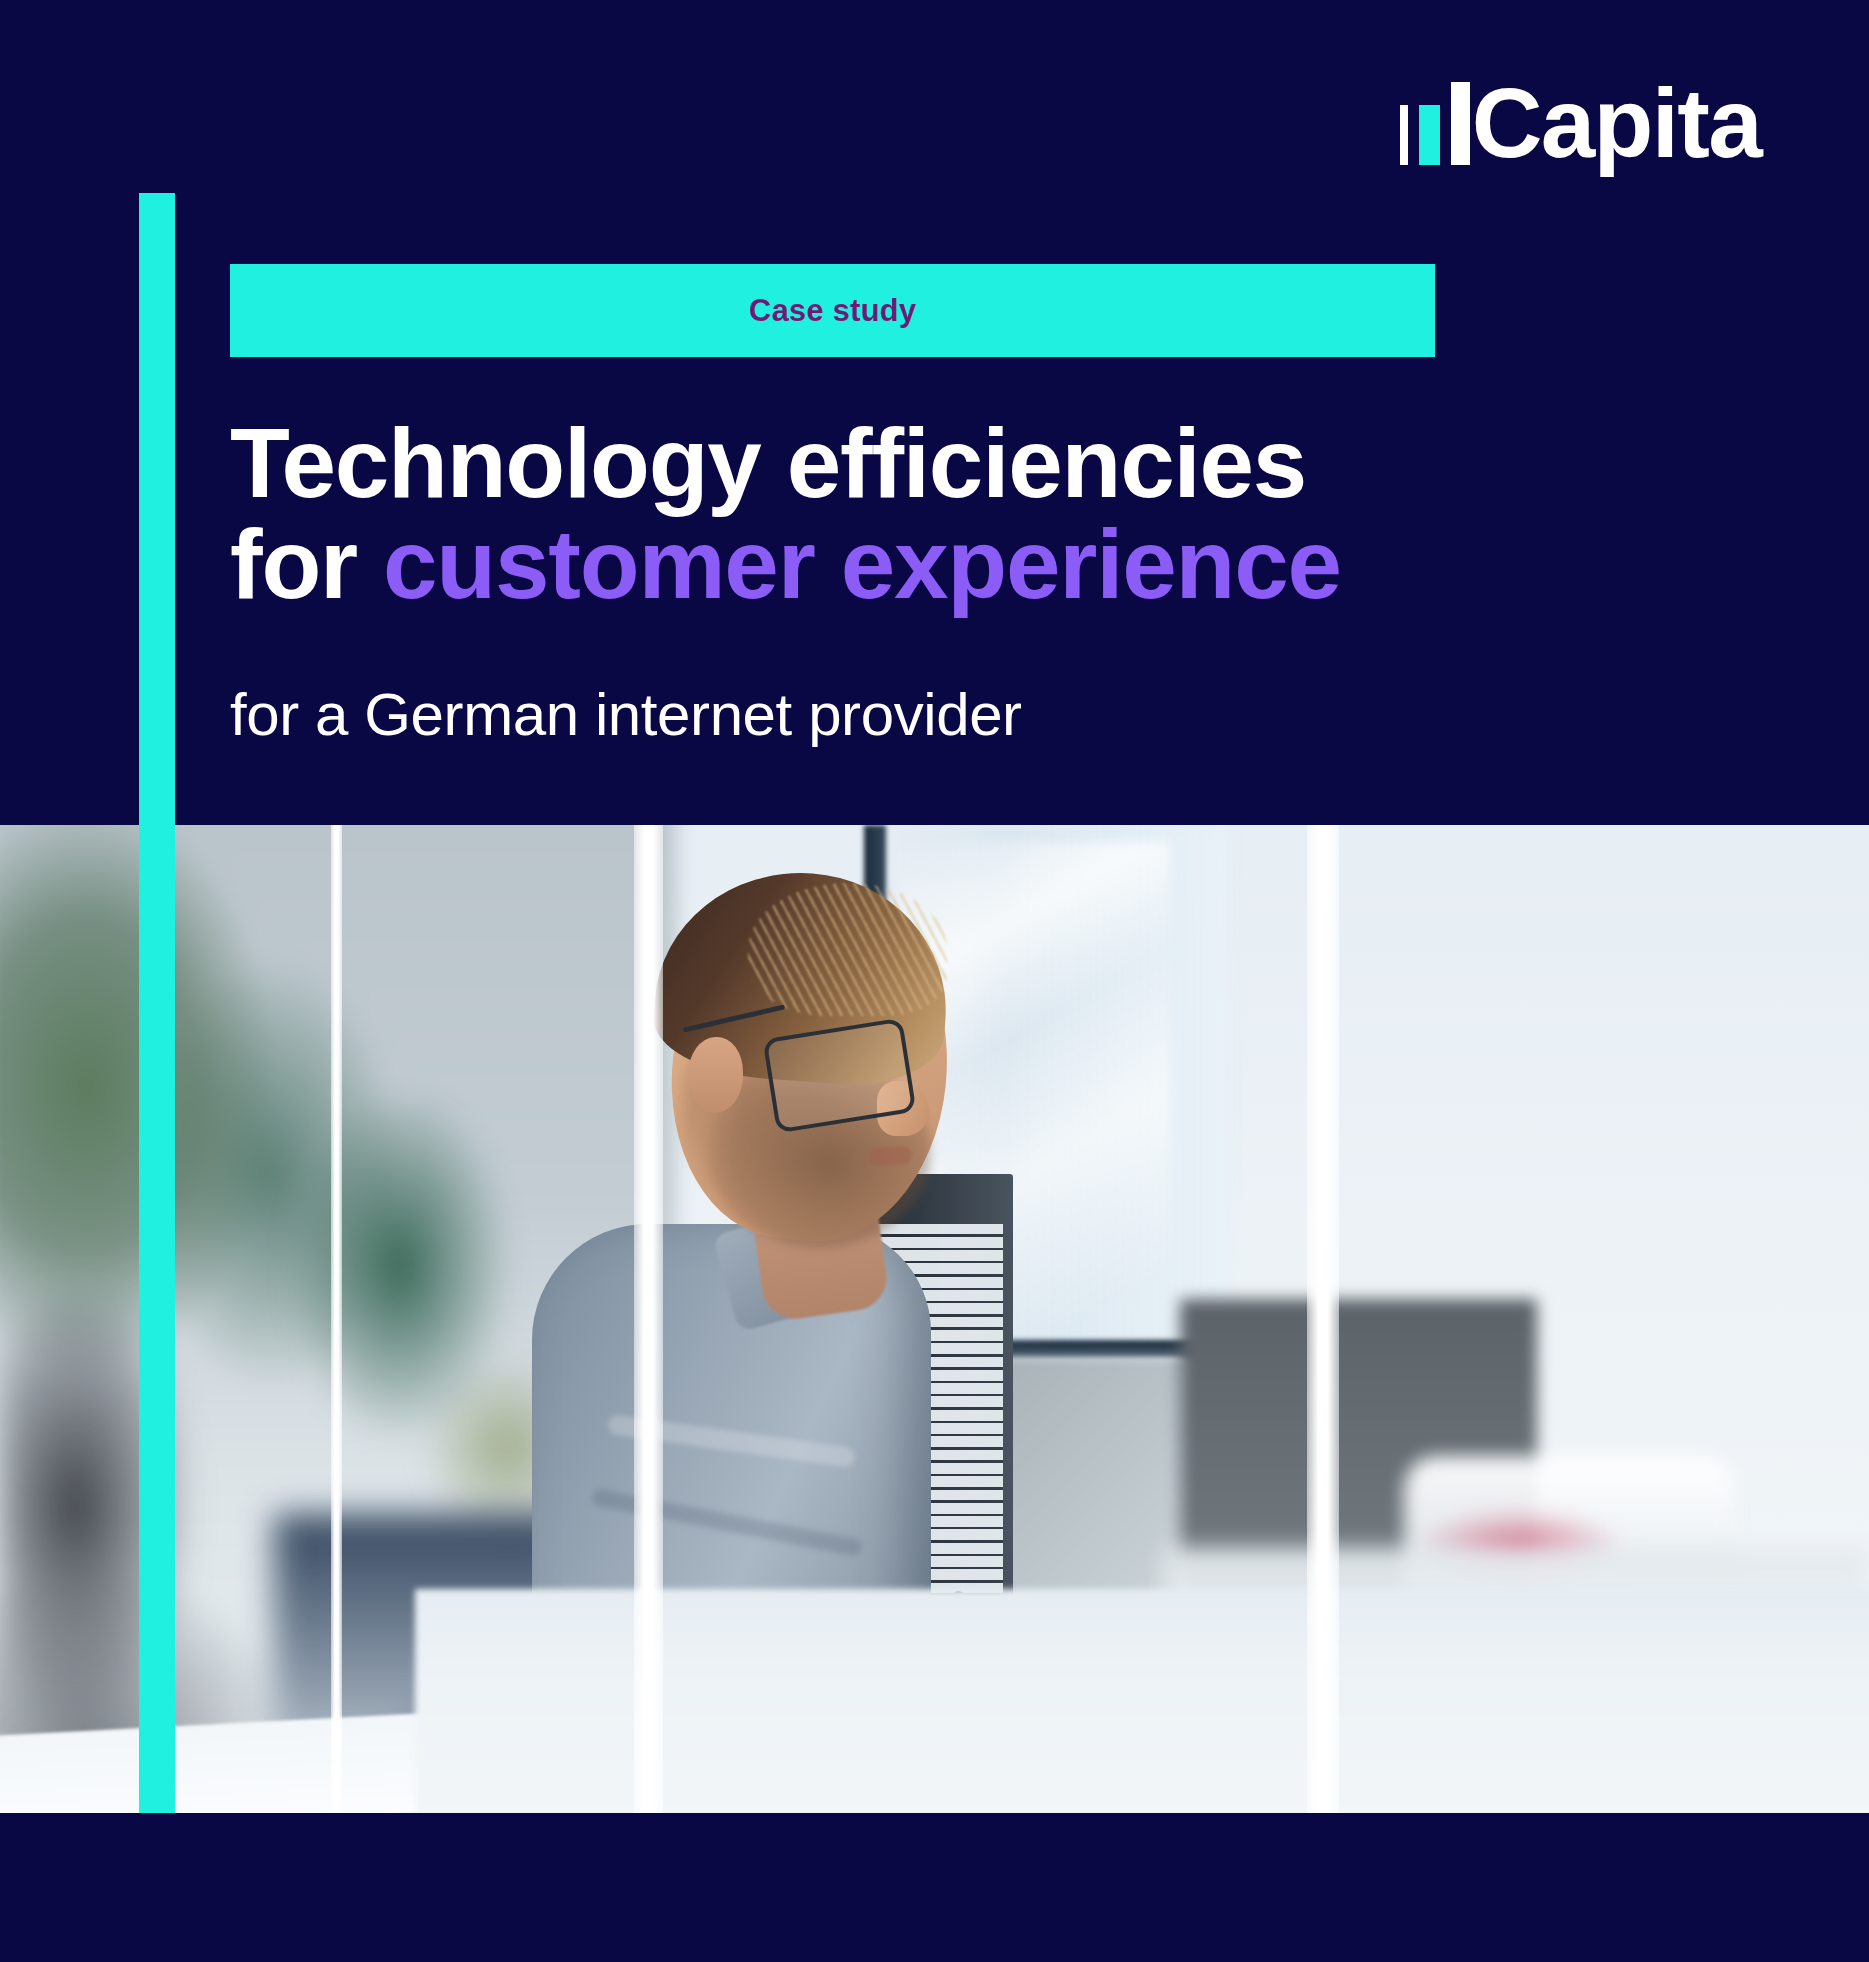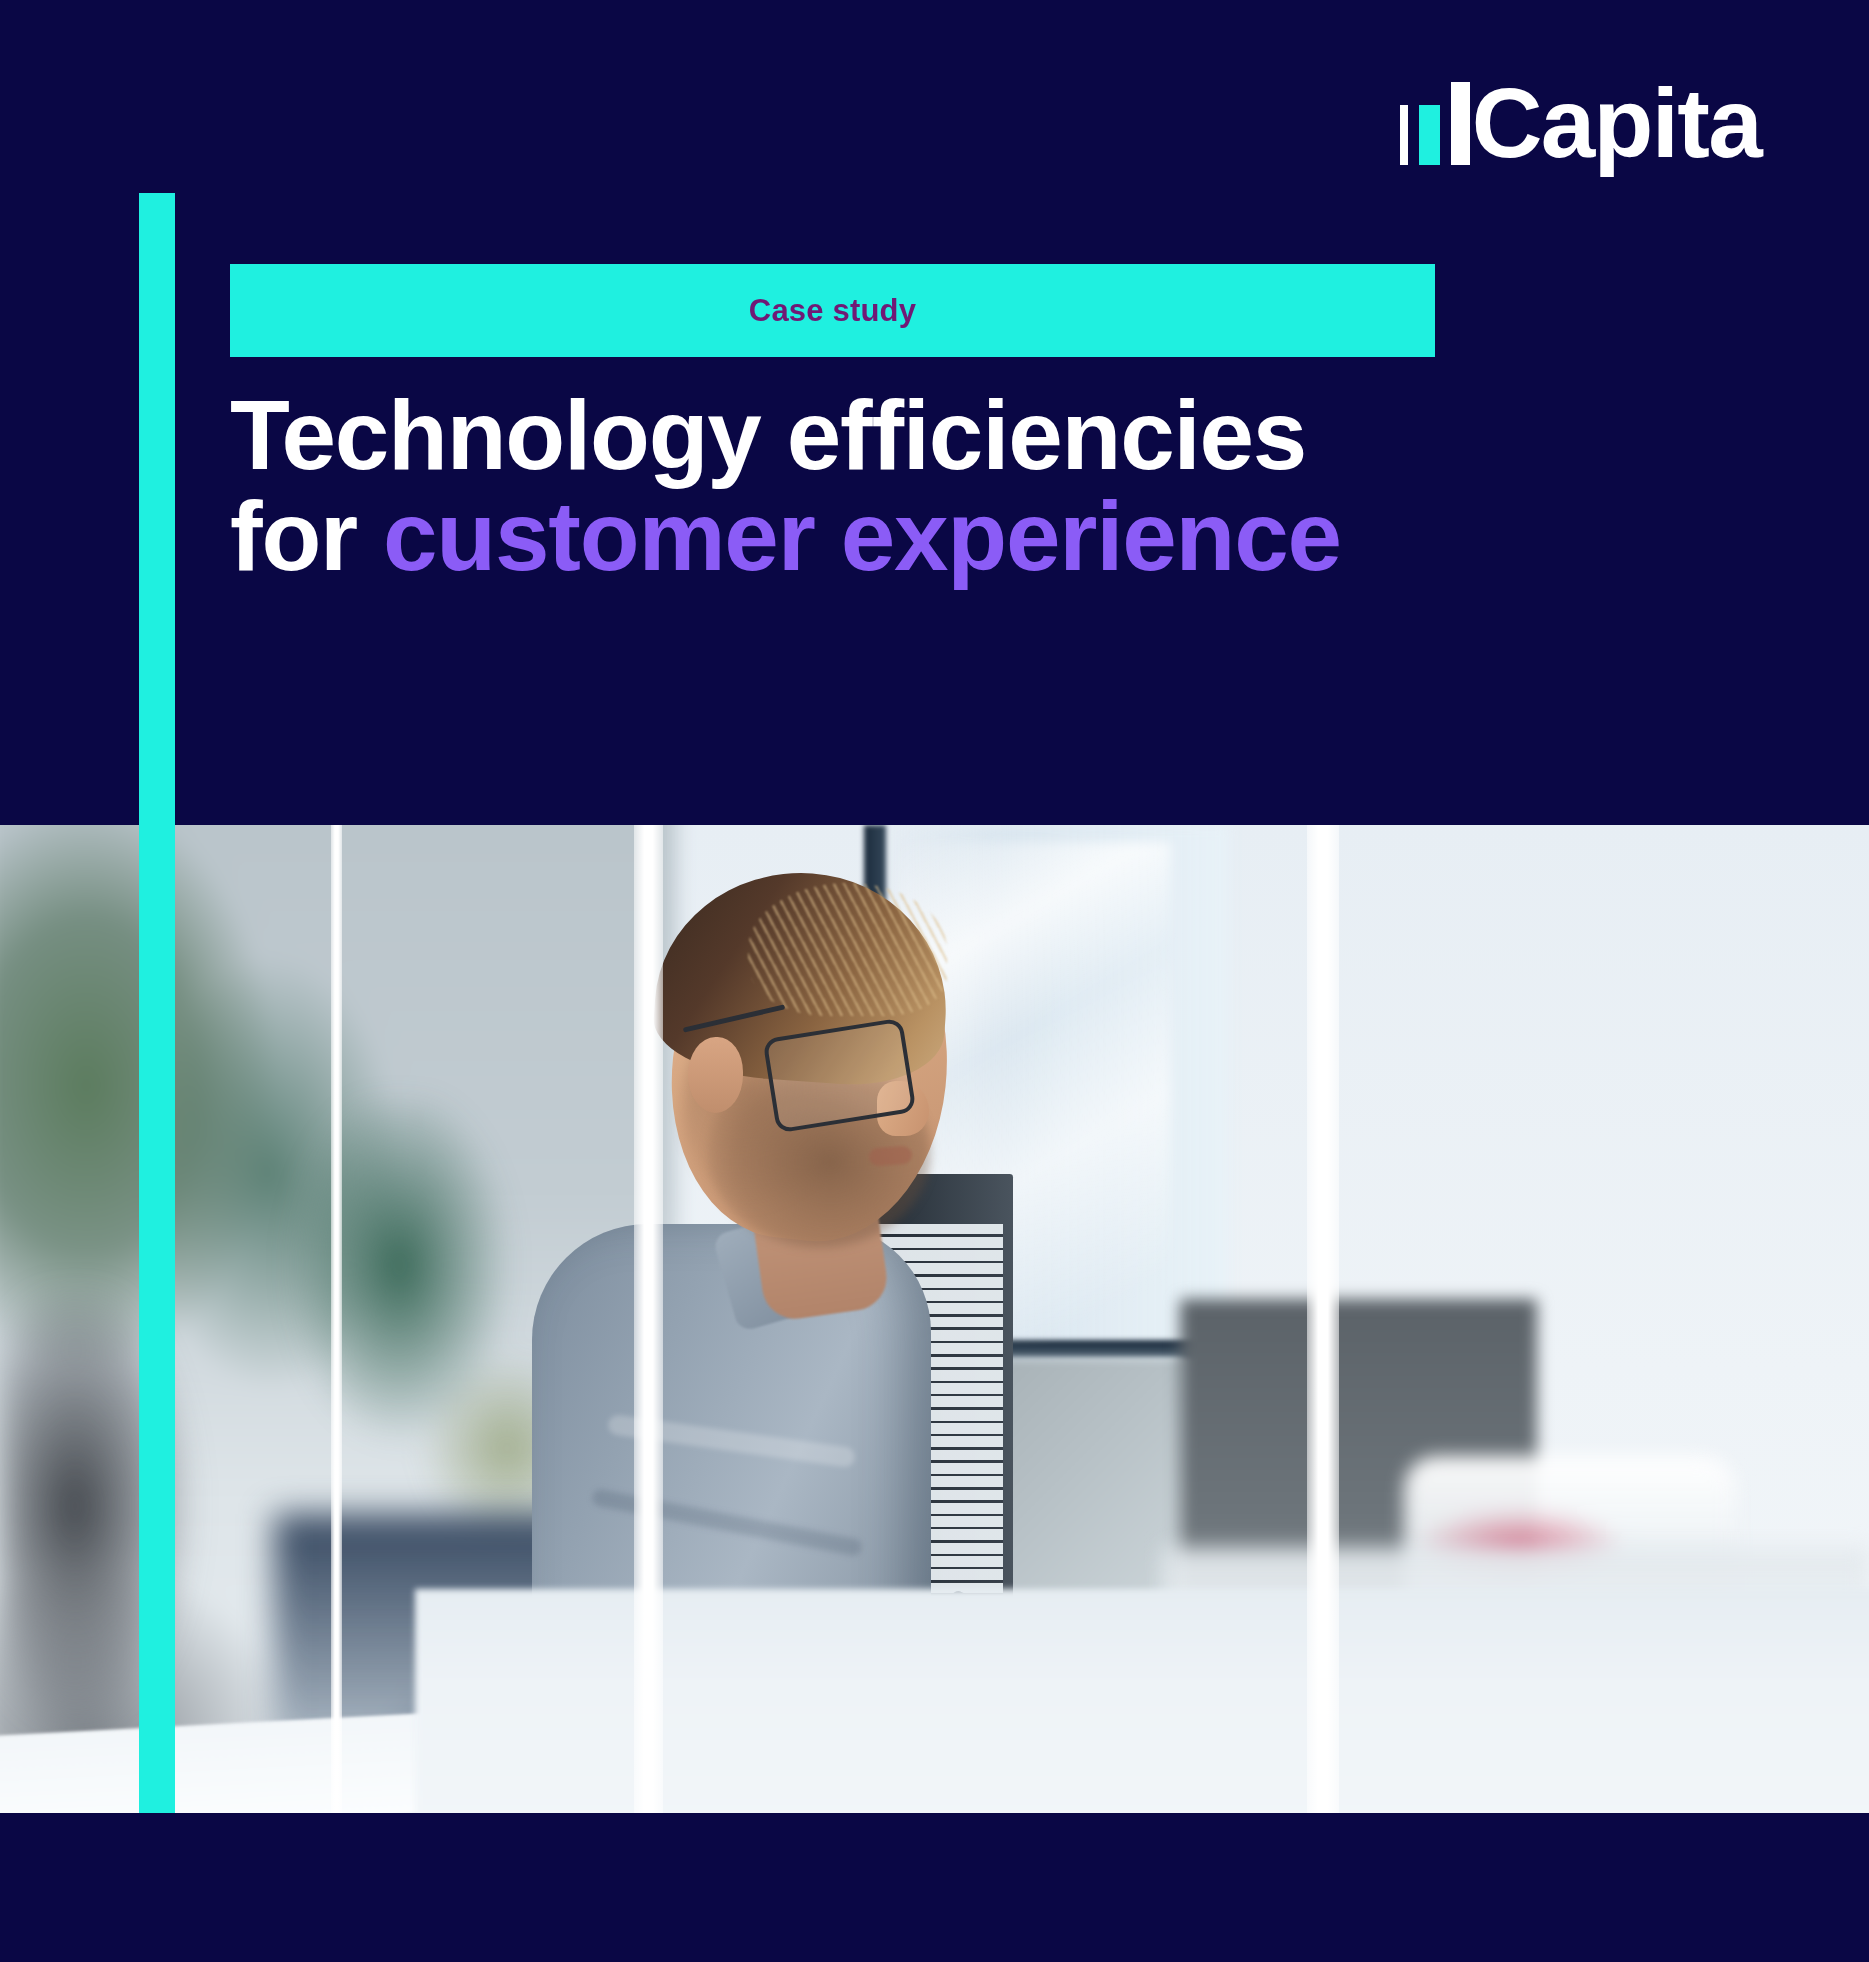--- a/index.html
+++ b/index.html
@@ -92,21 +92,21 @@
     justify-content: center;
   }
   #badge-label {
     color: #701a75;
     font-size: 31px;
     font-weight: bold;
     letter-spacing: 0.2px;
   }
 
   #headline {
-    margin-top: 28px;
+    margin-top: 56px;
     font-size: 98px;
     font-weight: bold;
     line-height: 1.03;
     color: #ffffff;
     letter-spacing: -1.2px;
   }
   .hl-accent { color: #8b5cf6; }
 
   #subhead {
     margin-top: 23px;
@@ -469,20 +469,21 @@
 
     <div id="badge">
       <span id="badge-label">Case study</span>
     </div>
 
     <h1 id="headline">
       <span>Technology efficiencies</span><br>
       <span>for </span><span class="hl-accent">customer experience</span>
     </h1>
 
+    <div id="subhead">for a German internet provider</div>
   </div>
 
   <div id="photo-band">
     <div class="scene">
 
       <div id="bg-right"></div>
       <div id="win-far"></div>
       <div id="win-frame-a"></div>
       <div id="win-frame-b"></div>
       <div id="win-glass-panel"></div>

